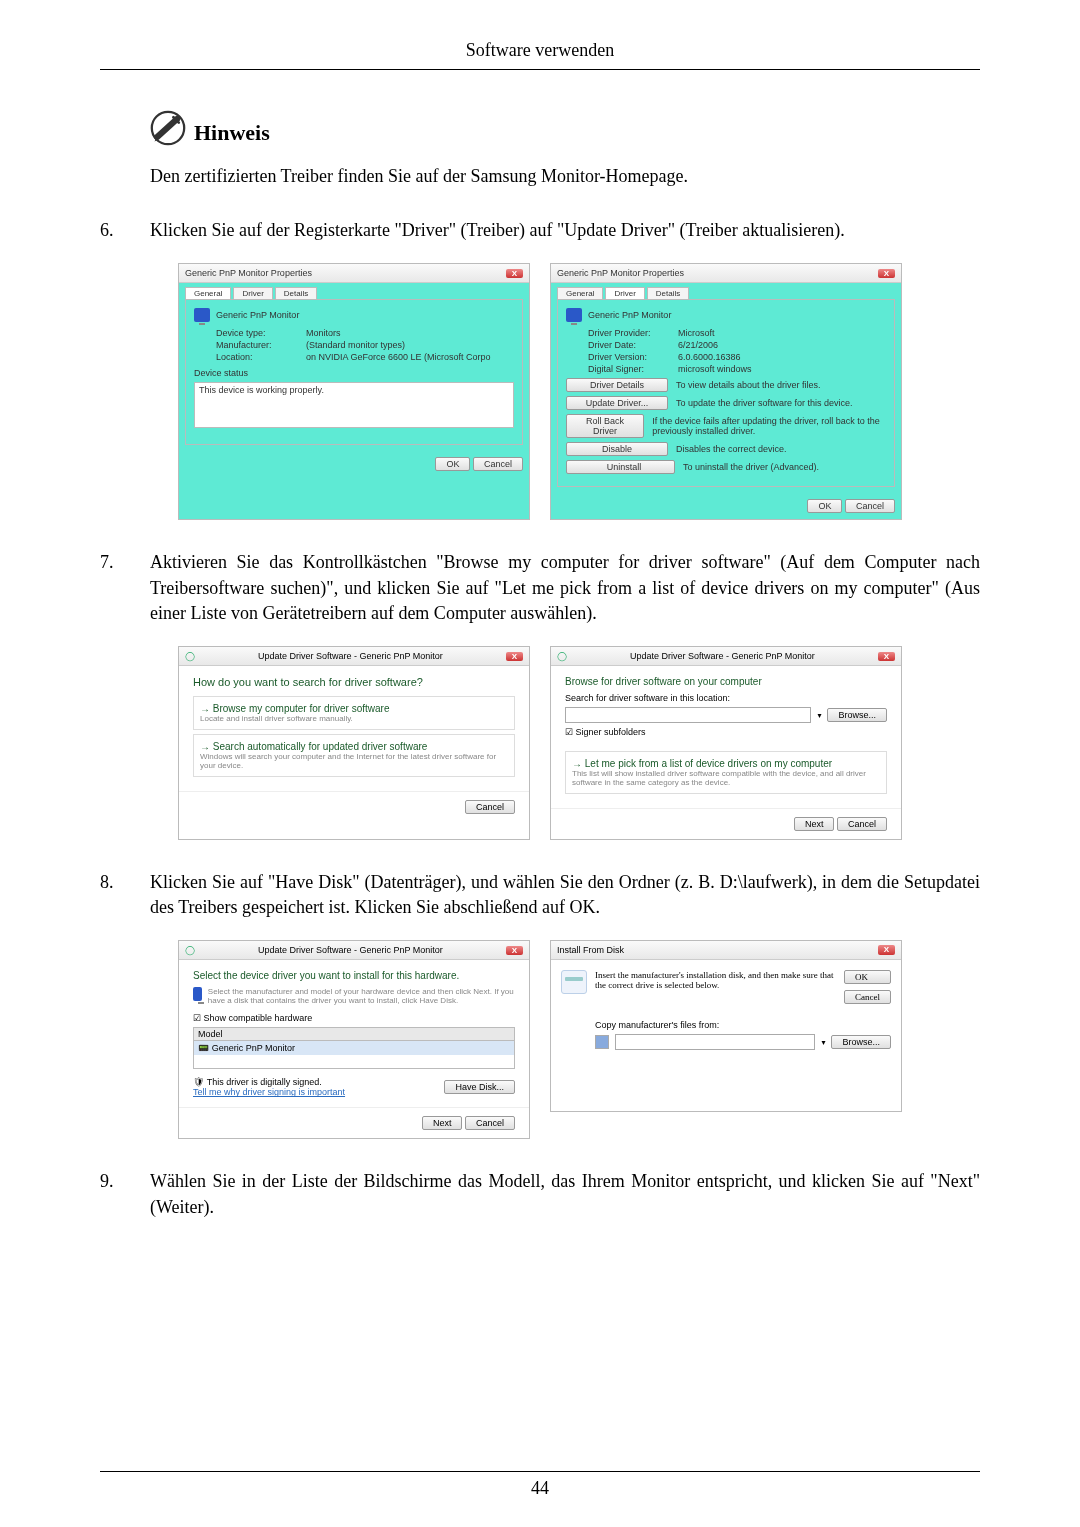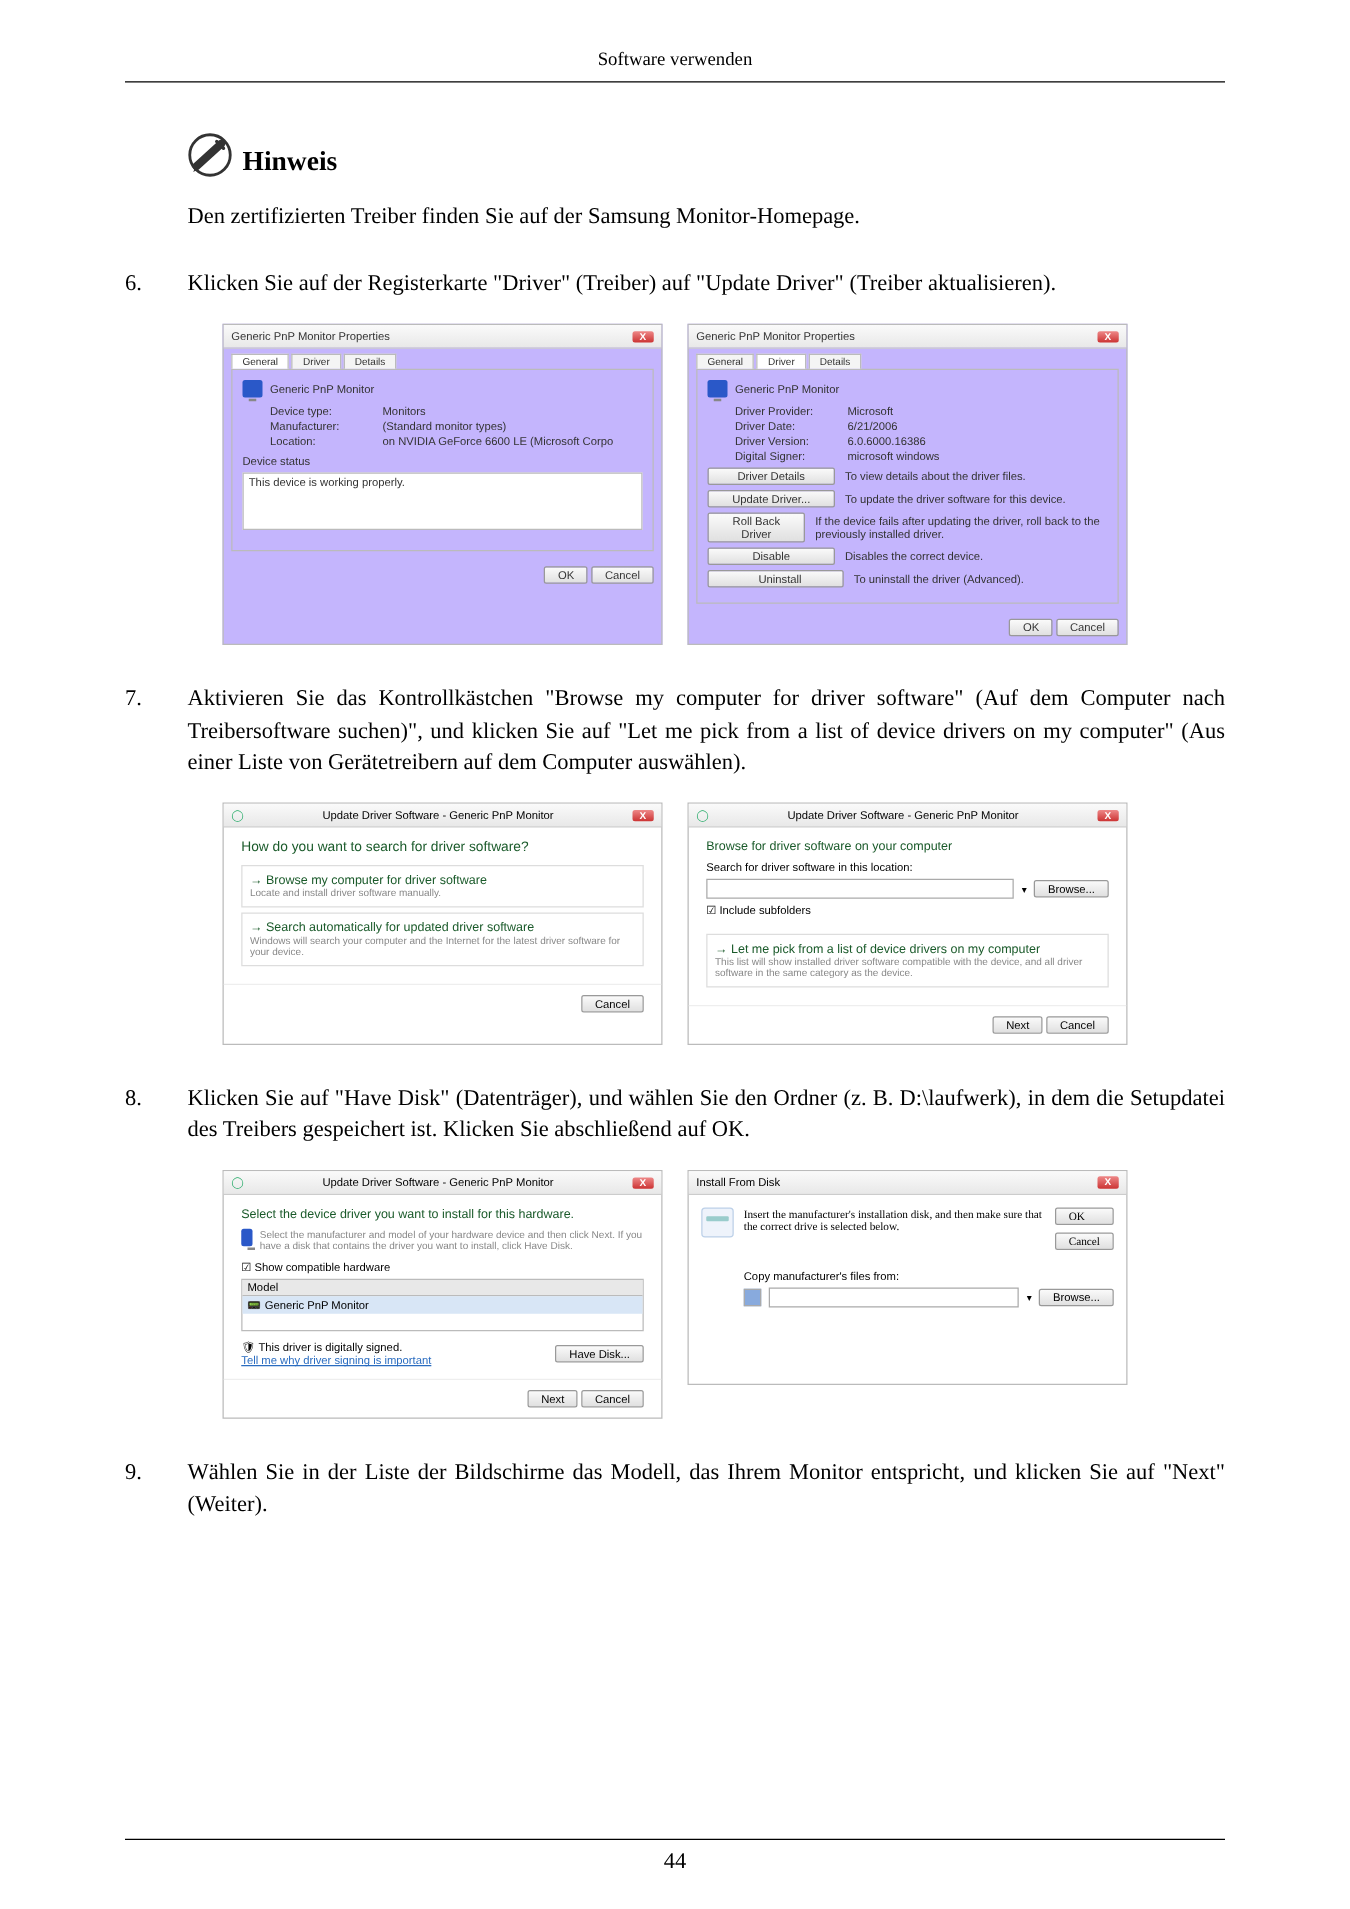--- a/index.html
+++ b/index.html
@@ -11,21 +11,21 @@
   .page {
     width: 1080px;
     min-height: 1527px;
     margin: 0 auto;
     padding: 40px 100px 30px 100px;
     box-sizing: border-box;
     position: relative;
   }
   .top-header {
     text-align: center;
-    font-size: 15px;
+    font-size: 18px;
     padding-bottom: 8px;
     border-bottom: 1px solid #000;
     margin-bottom: 40px;
   }
   .note-block {
     margin-left: 50px;
     margin-bottom: 30px;
   }
   .note-header {
     display: flex;
@@ -61,21 +61,21 @@
     flex: 1;
   }
   .shots-row {
     display: flex;
     justify-content: center;
     gap: 20px;
     margin: 18px 0 30px 0;
   }
   .shot-box {
     border: 1px solid #bbb;
-    background: #c4b5fd;
+    background: #5eead4;
     width: 350px;
     position: relative;
     font-family: Tahoma, Arial, sans-serif;
     font-size: 9px;
     color: #333;
   }
   .shot-title {
     padding: 4px 6px;
     border-bottom: 1px solid #ccc;
     background: linear-gradient(#fafafa,#e8e8e8);
@@ -430,21 +430,21 @@
         <span class="close-x">X</span>
       </div>
       <div class="wiz-body">
         <div class="wiz-sub">Browse for driver software on your computer</div>
         <div>Search for driver software in this location:</div>
         <div class="browse-input" style="margin-top:4px;">
           <div class="dd"></div>
           <span style="font-size:8px;">▾</span>
           <span class="btn">Browse...</span>
         </div>
-        <div>☑ <span>Include subfolders</span></div>
+        <div>☑ <span>Signer subfolders</span></div>
         <div class="opt" style="margin-top:14px;">
           <div class="opt-title">→ <span>Let me pick from a list of device drivers on my computer</span></div>
           <div class="opt-sub">This list will show installed driver software compatible with the device, and all driver software in the same category as the device.</div>
         </div>
       </div>
       <div class="wiz-foot">
         <span class="btn">Next</span>
         <span class="btn">Cancel</span>
       </div>
     </div>

